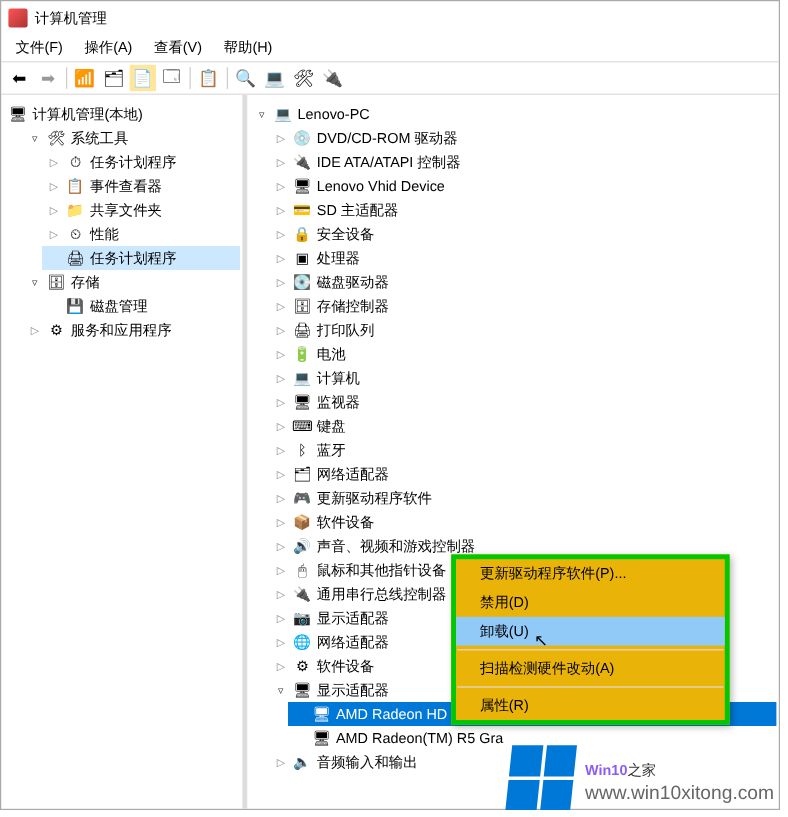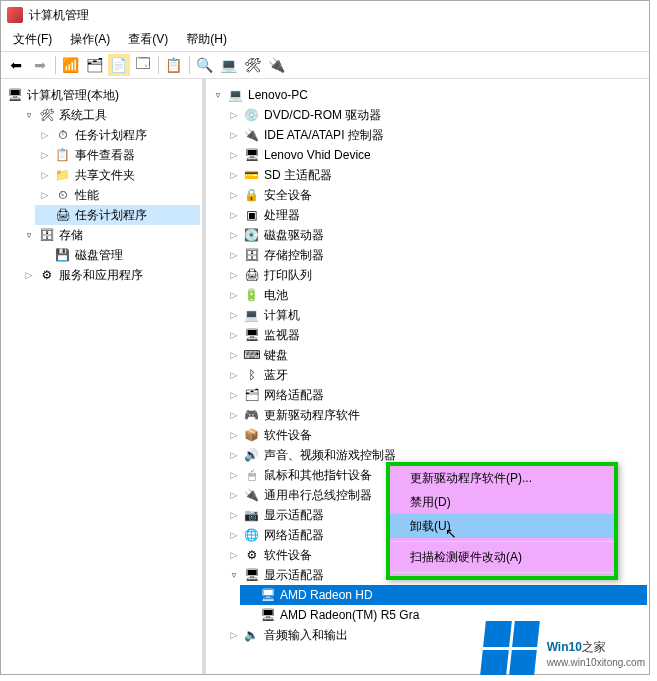--- a/index.html
+++ b/index.html
@@ -22,33 +22,33 @@
 .row { display: flex; align-items: center; height: 20px; padding-left: 4px; gap: 4px; }
 .exp { width: 12px; height: 12px; display: inline-flex; align-items: center; justify-content: center; font-size: 9px; color: #555; cursor: pointer; }
 .exp.closed::before { content: "▷"; color: #888; }
 .exp.open::before { content: "▿"; color: #333; }
 .exp.none { visibility: hidden; }
 .nico { width: 16px; height: 16px; display: inline-flex; align-items: center; justify-content: center; font-size: 12px; }
 .row.selected { background: #0078d7; color: #fff; }
 .row.selected-light { background: #cce8ff; }
 .children { padding-left: 16px; }
 
-.context-menu { position: absolute; border: 4px solid #00c800; background: #f0abfc; box-shadow: 2px 2px 6px rgba(0,0,0,.3); width: 232px; top: 462px; left: 386px; z-index: 10; }
+.context-menu { position: absolute; border: 4px solid #00c800; background: #eab308; box-shadow: 2px 2px 6px rgba(0,0,0,.3); width: 232px; top: 462px; left: 376px; z-index: 10; }
 .context-menu .citem { height: 24px; display: flex; align-items: center; padding: 0 20px; cursor: default; }
 .context-menu .citem.highlight { background: #91c9f7; }
 .context-menu .csep { height: 1px; background: #ddd; margin: 3px 1px; }
 
 .cursor { position: absolute; top: 525px; left: 445px; font-size: 14px; z-index: 11; }
 
 .watermark { position: absolute; right: 12px; bottom: 6px; display: flex; align-items: center; gap: 10px; z-index: 20; }
 .winlogo { width: 54px; height: 54px; display: grid; grid-template: 1fr 1fr / 1fr 1fr; gap: 3px; transform: skewX(-6deg); }
 .winlogo div { background: #0078d7; }
 .wmtext .big { font-size: 24px; color: #333; }
-.wmtext .big b { color: #0369a1; font-weight: bold; }
-.wmtext .url { font-size: 10px; color: #666; }
+.wmtext .big b { color: #8b5cf6; font-weight: bold; }
+.wmtext .url { font-size: 16px; color: #666; }
 </style>
 </head>
 <body>
 
 <div class="window">
   <div class="titlebar">
     <span class="ticon"></span>
     <span>计算机管理</span>
   </div>
 
@@ -285,20 +285,21 @@
   </div>
 </div>
 
 <div class="context-menu">
   <div class="citem">更新驱动程序软件(P)...</div>
   <div class="citem">禁用(D)</div>
   <div class="citem highlight">卸载(U)</div>
   <div class="csep"></div>
   <div class="citem">扫描检测硬件改动(A)</div>
   <div class="csep"></div>
+  <div class="citem">属性(R)</div>
 </div>
 <div class="cursor">↖</div>
 
 <div class="watermark">
   <div class="winlogo">
       <div></div>
       <div></div>
       <div></div>
       <div></div>
     </div>

